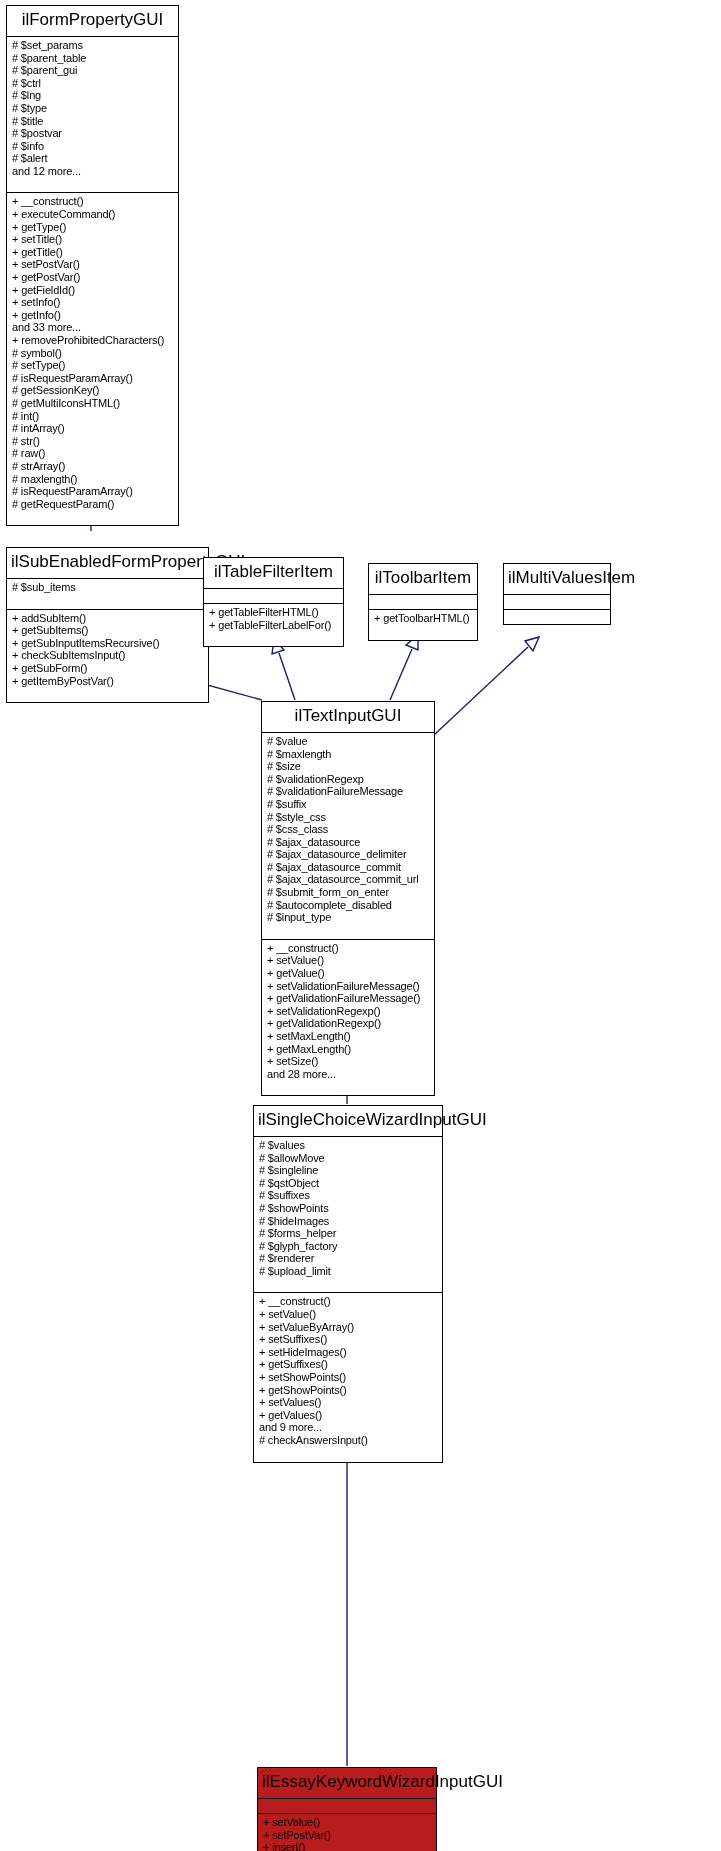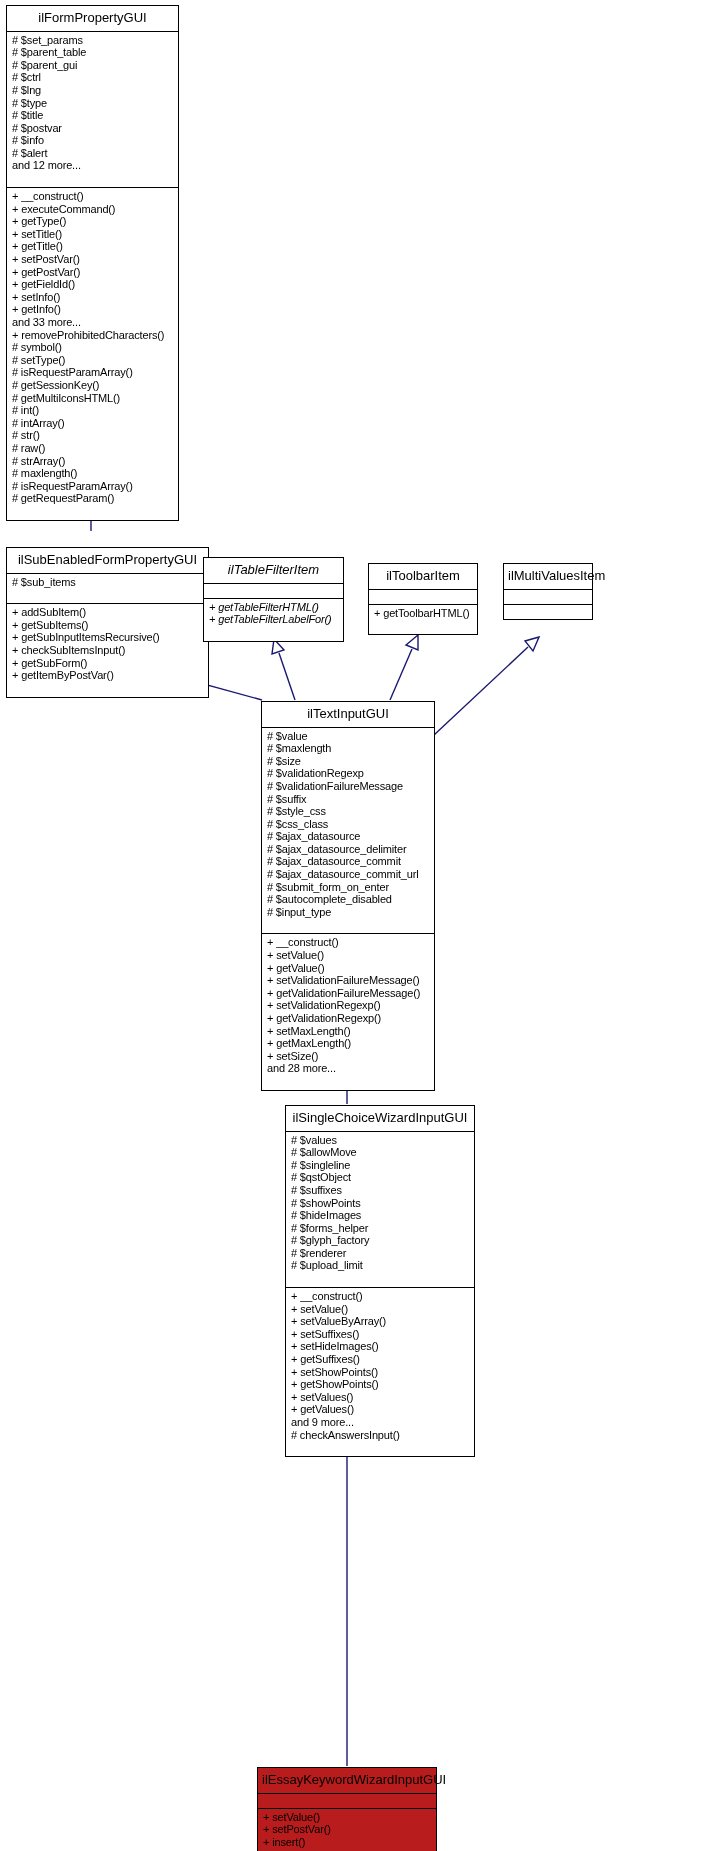--- a/index.html
+++ b/index.html
@@ -33,21 +33,21 @@
     border: 1px solid #000000;
     background: #ffffff;
     z-index: 2;
   }
   .node.highlight {
     background: #b91c1c;
     border: 1px solid #000000;
   }
   .node .title {
     text-align: center;
-    font-size: 13px;
+    font-size: 17px;
     line-height: 1.35;
     padding: 3px 4px 4px 4px;
     color: #000000;
     border-bottom: 1px solid #000000;
     white-space: nowrap;
   }
   .node .compartment {
     border-bottom: 1px solid #000000;
     padding: 2px 5px 15px 5px;
   }
@@ -161,38 +161,38 @@
     <div class="compartment">
       <div class="row">+ addSubItem()</div>
       <div class="row">+ getSubItems()</div>
       <div class="row">+ getSubInputItemsRecursive()</div>
       <div class="row">+ checkSubItemsInput()</div>
       <div class="row">+ getSubForm()</div>
       <div class="row">+ getItemByPostVar()</div>
     </div>
   </div>
 
-  <div class="node" style="left:203px; top:557px; width:141px;font-style:italic;">
+  <div class="node" style="left:203px; top:557px; width:141px;">
     <div class="title">ilTableFilterItem</div>
     <div class="compartment empty"></div>
     <div class="compartment">
       <div class="row">+ getTableFilterHTML()</div>
       <div class="row">+ getTableFilterLabelFor()</div>
     </div>
   </div>
 
   <div class="node" style="left:368px; top:563px; width:110px;">
     <div class="title">ilToolbarItem</div>
     <div class="compartment empty"></div>
     <div class="compartment">
       <div class="row">+ getToolbarHTML()</div>
     </div>
   </div>
 
-  <div class="node" style="left:503px; top:563px; width:90px;">
+  <div class="node" style="left:503px; top:563px; width:108px;">
     <div class="title">ilMultiValuesItem</div>
     <div class="compartment empty"></div>
     <div class="compartment empty"></div>
   </div>
 
   <div class="node" style="left:261px; top:701px; width:174px;">
     <div class="title">ilTextInputGUI</div>
     <div class="compartment">
       <div class="row"># $value</div>
       <div class="row"># $maxlength</div>
@@ -218,21 +218,21 @@
       <div class="row">+ getValidationFailureMessage()</div>
       <div class="row">+ setValidationRegexp()</div>
       <div class="row">+ getValidationRegexp()</div>
       <div class="row">+ setMaxLength()</div>
       <div class="row">+ getMaxLength()</div>
       <div class="row">+ setSize()</div>
       <div class="row">and 28 more...</div>
     </div>
   </div>
 
-  <div class="node" style="left:253px; top:1105px; width:190px;margin-left:32px;">
+  <div class="node" style="left:253px; top:1105px; width:190px;">
     <div class="title">ilSingleChoiceWizardInputGUI</div>
     <div class="compartment">
       <div class="row"># $values</div>
       <div class="row"># $allowMove</div>
       <div class="row"># $singleline</div>
       <div class="row"># $qstObject</div>
       <div class="row"># $suffixes</div>
       <div class="row"># $showPoints</div>
       <div class="row"># $hideImages</div>
       <div class="row"># $forms_helper</div>

